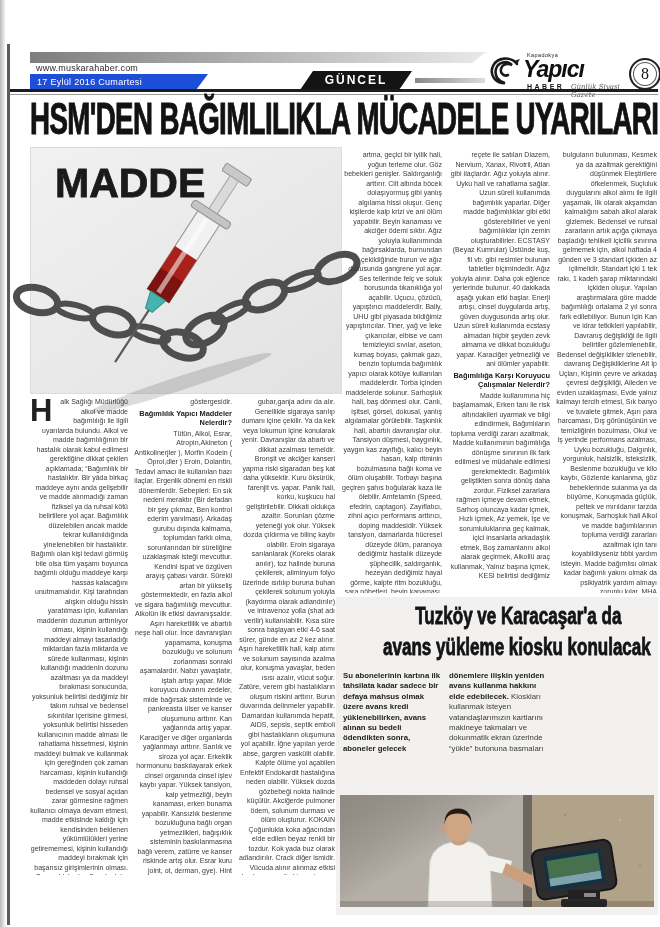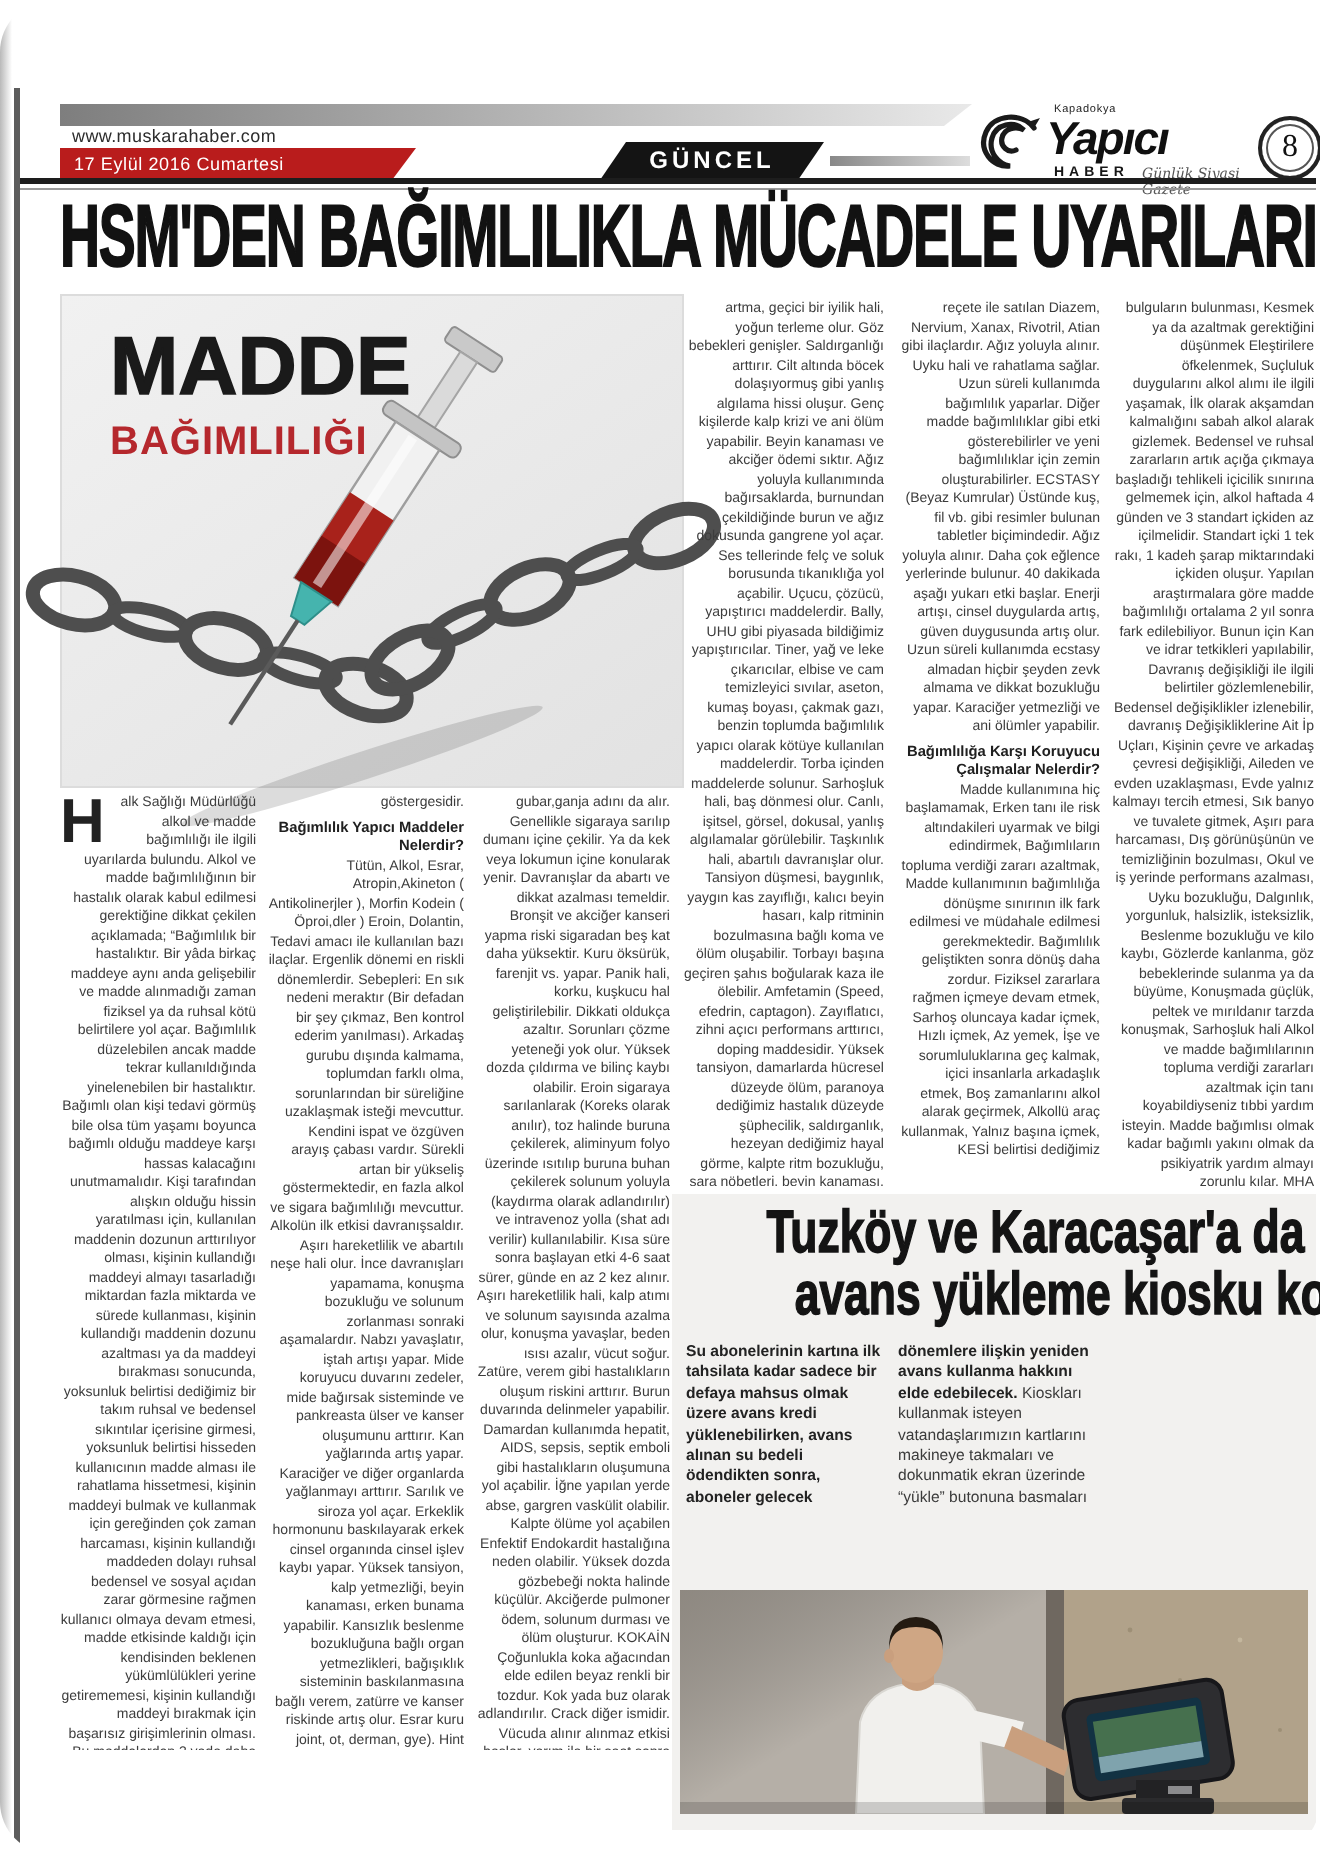--- a/index.html
+++ b/index.html
@@ -1,28 +1,28 @@
 <!DOCTYPE html>
 <html><head>
 <meta charset="utf-8">
 <style>
   html,body{margin:0;padding:0;background:#ffffff;}
   #page{position:relative;width:660px;height:927px;background:#ffffff;overflow:hidden;
-        font-family:"Liberation Sans",sans-serif;color:#3b3b3b;border-radius:26px;}
+        font-family:"Liberation Sans",sans-serif;color:#3b3b3b;}
   
   .edge-shade{position:absolute;left:0;top:0;width:6px;height:927px;
               background:linear-gradient(to right,#b9b9b9,#ffffff);}
   .edge-line{position:absolute;left:7px;top:44px;width:3px;height:881px;background:#3f3f3f;opacity:.85;}
 
   
   .grad-band{position:absolute;left:30px;top:52px;width:456px;height:11px;
              background:linear-gradient(to right,#7e7e7e,#e9e9e9);
              clip-path:polygon(0 0,100% 0,calc(100% - 14px) 100%,0 100%);}
   .site-url{position:absolute;left:36px;top:63px;font-size:9px;color:#2c2c2c;letter-spacing:.2px;}
-  .date-bar{position:absolute;left:30px;top:74px;width:178px;height:16px;background:#b91c1c;
+  .date-bar{position:absolute;left:30px;top:74px;width:178px;height:16px;background:#1d4ed8;
             clip-path:polygon(0 0,100% 0,calc(100% - 12px) 100%,0 100%);
             color:#fff;font-size:9px;line-height:16px;padding-left:7px;box-sizing:border-box;letter-spacing:.3px;}
   .guncel{position:absolute;left:300px;top:71px;width:112px;height:19px;background:#141414;
           clip-path:polygon(13px 0,100% 0,calc(100% - 13px) 100%,0 100%);
           color:#fff;font-weight:bold;font-size:12px;line-height:19px;text-align:center;letter-spacing:2px;}
   .guncel-tail{position:absolute;left:415px;top:78px;width:70px;height:5px;
                background:linear-gradient(to right,#888,#ddd);}
   .logo{position:absolute;left:487px;top:50px;width:140px;height:44px;}
   .logo-swirl{position:absolute;left:0;top:4px;width:36px;height:36px;}
   .logo-region{position:absolute;left:40px;top:2px;font-size:5.5px;color:#222;letter-spacing:.4px;}
@@ -58,22 +58,22 @@
   .col .blk{display:block;margin:2px 0 1px 0;font-size:7.4px;}
   #c-main-0{left:30px;top:397px;width:98px;height:478px;}
   #c-main-1{left:134px;top:397px;width:98px;height:478px;}
   #c-main-2{left:238px;top:397px;width:97px;height:478px;}
   #c-main-3{left:342px;top:150px;width:100px;height:443px;}
   #c-main-4{left:450px;top:150px;width:100px;height:443px;}
   #c-main-5{left:556px;top:150px;width:101px;height:443px;}
 
   
   .secondary{position:absolute;left:336px;top:597px;width:322px;height:318px;background:#f2f1ef;}
-  .sec-headline{position:absolute;left:0;top:4px;width:100%;text-align:left;color:#141414;
-                font-size:30px;line-height:31px;font-weight:bold;}
+  .sec-headline{position:absolute;left:0;top:4px;width:100%;text-align:right;color:#141414;
+                font-size:23px;line-height:31px;font-weight:bold;}
   .sec-headline span{display:inline-block;transform:scaleX(.74);transform-origin:50% 50%;
                      white-space:nowrap;-webkit-text-stroke:.8px #141414;}
   .sec-col{position:absolute;top:74px;height:100px;font-size:7.8px;line-height:10.4px;overflow:hidden;}
   #c-sec-0{left:7px;width:99px;font-weight:bold;color:#222;}
   #c-sec-1{left:113px;width:100px;}
   #c-sec-2{left:220px;width:99px;}
   .sec-col .seg-b{font-weight:bold;color:#222;}
   .photo{position:absolute;left:4px;top:198px;width:314px;height:112px;background:#aca69e;overflow:hidden;}
 </style>
 </head>
@@ -129,21 +129,20 @@
         <rect x="-22" y="42" width="44" height="8" rx="3" fill="#c4c4c4" stroke="#8f8f8f" stroke-width="1"></rect>
         <rect x="-13" y="50" width="26" height="93" fill="#f1f1f1" stroke="#9e9e9e" stroke-width="1.2"></rect>
         <rect x="-13" y="92" width="26" height="51" fill="#a8221b"></rect>
         <rect x="-13" y="118" width="26" height="25" fill="#7c130e"></rect>
         <rect x="-4" y="52" width="5" height="88" fill="rgba(255,255,255,.55)"></rect>
         <path d="M-9,143 L9,143 L4,160 L-4,160 Z" fill="#45b4ae" stroke="#2e8f8a" stroke-width="1"></path>
         <line x1="0" y1="160" x2="0" y2="222" stroke="#5a5a5a" stroke-width="2.2"></line>
       </g>
     </svg>
     <div class="feat-t1">MADDE</div>
-    <div class="feat-t2" id="feat-red" style="color: rgb(181, 40, 45);">BAĞIMLILIĞI</div>
   </div>
 
   <div class="col" id="c-main-0"><span class="dropcap">H</span><span class="seg">alk Sağlığı Müdürlüğü alkol ve madde bağımlılığı ile ilgili uyarılarda bulundu. Alkol ve madde bağımlılığının bir hastalık olarak kabul edilmesi gerektiğine dikkat çekilen açıklamada; “Bağımlılık bir hastalıktır. Bir yâda birkaç maddeye aynı anda gelişebilir ve madde alınmadığı zaman fiziksel ya da ruhsal kötü belirtilere yol açar. Bağımlılık düzelebilen ancak madde tekrar kullanıldığında yinelenebilen bir hastalıktır. Bağımlı olan kişi tedavi görmüş bile olsa tüm yaşamı boyunca bağımlı olduğu maddeye karşı hassas kalacağını unutmamalıdır. Kişi tarafından alışkın olduğu hissin yaratılması için, kullanılan maddenin dozunun arttırılıyor olması, kişinin kullandığı maddeyi almayı tasarladığı miktardan fazla miktarda ve sürede kullanması, kişinin kullandığı maddenin dozunu azaltması ya da maddeyi bırakması sonucunda, yoksunluk belirtisi dediğimiz bir takım ruhsal ve bedensel sıkıntılar içerisine girmesi, yoksunluk belirtisi hisseden kullanıcının madde alması ile rahatlama hissetmesi, kişinin maddeyi bulmak ve kullanmak için gereğinden çok zaman harcaması, kişinin kullandığı maddeden dolayı ruhsal bedensel ve sosyal açıdan zarar görmesine rağmen kullanıcı olmaya devam etmesi, madde etkisinde kaldığı için kendisinden beklenen yükümlülükleri yerine getirememesi, kişinin kullandığı maddeyi bırakmak için başarısız girişimlerinin olması. Bu maddelerden 3 yada daha fazlasının bulunması kişinin madde bağımlısı olduğunun </span></div>
   <div class="col" id="c-main-1"><span class="seg">göstergesidir. </span><span class="seg-b blk">Bağımlılık Yapıcı Maddeler Nelerdir? </span><span class="seg">Tütün, Alkol, Esrar, Atropin,Akineton ( Antikolinerjler ), Morfin Kodein ( Öproi,dler ) Eroin, Dolantin, Tedavi amacı ile kullanılan bazı ilaçlar. Ergenlik dönemi en riskli dönemlerdir. Sebepleri: En sık nedeni meraktır (Bir defadan bir şey çıkmaz, Ben kontrol ederim yanılması). Arkadaş gurubu dışında kalmama, toplumdan farklı olma, sorunlarından bir süreliğine uzaklaşmak isteği mevcuttur. Kendini ispat ve özgüven arayış çabası vardır. Sürekli artan bir yükseliş göstermektedir, en fazla alkol ve sigara bağımlılığı mevcuttur. Alkolün ilk etkisi davranışsaldır. Aşırı hareketlilik ve abartılı neşe hali olur. İnce davranışları yapamama, konuşma bozukluğu ve solunum zorlanması sonraki aşamalardır. Nabzı yavaşlatır, iştah artışı yapar. Mide koruyucu duvarını zedeler, mide bağırsak sisteminde ve pankreasta ülser ve kanser oluşumunu arttırır. Kan yağlarında artış yapar. Karaciğer ve diğer organlarda yağlanmayı arttırır. Sarılık ve siroza yol açar. Erkeklik hormonunu baskılayarak erkek cinsel organında cinsel işlev kaybı yapar. Yüksek tansiyon, kalp yetmezliği, beyin kanaması, erken bunama yapabilir. Kansızlık beslenme bozukluğuna bağlı organ yetmezlikleri, bağışıklık sisteminin baskılanmasına bağlı verem, zatürre ve kanser riskinde artış olur. Esrar kuru joint, ot, derman, gye). Hint kenevirinden elde edilen uyuşturucu maddedir. İşleniş biçimine göre marijuana, </span></div>
   <div class="col" id="c-main-2"><span class="seg">gubar,ganja adını da alır. Genellikle sigaraya sarılıp dumanı içine çekilir. Ya da kek veya lokumun içine konularak yenir. Davranışlar da abartı ve dikkat azalması temeldir. Bronşit ve akciğer kanseri yapma riski sigaradan beş kat daha yüksektir. Kuru öksürük, farenjit vs. yapar. Panik hali, korku, kuşkucu hal geliştirilebilir. Dikkati oldukça azaltır. Sorunları çözme yeteneği yok olur. Yüksek dozda çıldırma ve bilinç kaybı olabilir. Eroin sigaraya sarılanlarak (Koreks olarak anılır), toz halinde buruna çekilerek, aliminyum folyo üzerinde ısıtılıp buruna buhan çekilerek solunum yoluyla (kaydırma olarak adlandırılır) ve intravenoz yolla (shat adı verilir) kullanılabilir. Kısa süre sonra başlayan etki 4-6 saat sürer, günde en az 2 kez alınır. Aşırı hareketlilik hali, kalp atımı ve solunum sayısında azalma olur, konuşma yavaşlar, beden ısısı azalır, vücut soğur. Zatüre, verem gibi hastalıkların oluşum riskini arttırır. Burun duvarında delinmeler yapabilir. Damardan kullanımda hepatit, AIDS, sepsis, septik emboli gibi hastalıkların oluşumuna yol açabilir. İğne yapılan yerde abse, gargren vaskülit olabilir. Kalpte ölüme yol açabilen Enfektif Endokardit hastalığına neden olabilir. Yüksek dozda gözbebeği nokta halinde küçülür. Akciğerde pulmoner ödem, solunum durması ve ölüm oluşturur. KOKAİN Çoğunlukla koka ağacından elde edilen beyaz renkli bir tozdur. Kok yada buz olarak adlandırılır. Crack diğer ismidir. Vücuda alınır alınmaz etkisi başlar, yarım ila bir saat sonra kaybolur. Cinsel dürtülerde ve haz duygusunda </span></div>
   <div class="col" id="c-main-3"><span class="seg">artma, geçici bir iyilik hali, yoğun terleme olur. Göz bebekleri genişler. Saldırganlığı arttırır. Cilt altında böcek dolaşıyormuş gibi yanlış algılama hissi oluşur. Genç kişilerde kalp krizi ve ani ölüm yapabilir. Beyin kanaması ve akciğer ödemi sıktır. Ağız yoluyla kullanımında bağırsaklarda, burnundan çekildiğinde burun ve ağız dokusunda gangrene yol açar. Ses tellerinde felç ve soluk borusunda tıkanıklığa yol açabilir. Uçucu, çözücü, yapıştırıcı maddelerdir. Bally, UHU gibi piyasada bildiğimiz yapıştırıcılar. Tiner, yağ ve leke çıkarıcılar, elbise ve cam temizleyici sıvılar, aseton, kumaş boyası, çakmak gazı, benzin toplumda bağımlılık yapıcı olarak kötüye kullanılan maddelerdir. Torba içinden maddelerde solunur. Sarhoşluk hali, baş dönmesi olur. Canlı, işitsel, görsel, dokusal, yanlış algılamalar görülebilir. Taşkınlık hali, abartılı davranışlar olur. Tansiyon düşmesi, baygınlık, yaygın kas zayıflığı, kalıcı beyin hasarı, kalp ritminin bozulmasına bağlı koma ve ölüm oluşabilir. Torbayı başına geçiren şahıs boğularak kaza ile ölebilir. Amfetamin (Speed, efedrin, captagon). Zayıflatıcı, zihni açıcı performans arttırıcı, doping maddesidir. Yüksek tansiyon, damarlarda hücresel düzeyde ölüm, paranoya dediğimiz hastalık düzeyde şüphecilik, saldırganlık, hezeyan dediğimiz hayal görme, kalpte ritm bozukluğu, sara nöbetleri, beyin kanaması, koma ve ölüm oluşabilir. Yeşil </span></div>
   <div class="col" id="c-main-4"><span class="seg">reçete ile satılan Diazem, Nervium, Xanax, Rivotril, Atian gibi ilaçlardır. Ağız yoluyla alınır. Uyku hali ve rahatlama sağlar. Uzun süreli kullanımda bağımlılık yaparlar. Diğer madde bağımlılıklar gibi etki gösterebilirler ve yeni bağımlılıklar için zemin oluşturabilirler. ECSTASY (Beyaz Kumrular) Üstünde kuş, fil vb. gibi resimler bulunan tabletler biçimindedir. Ağız yoluyla alınır. Daha çok eğlence yerlerinde bulunur. 40 dakikada aşağı yukarı etki başlar. Enerji artışı, cinsel duygularda artış, güven duygusunda artış olur. Uzun süreli kullanımda ecstasy almadan hiçbir şeyden zevk almama ve dikkat bozukluğu yapar. Karaciğer yetmezliği ve ani ölümler yapabilir. </span><span class="seg-b blk">Bağımlılığa Karşı Koruyucu Çalışmalar Nelerdir? </span><span class="seg">Madde kullanımına hiç başlamamak, Erken tanı ile risk altındakileri uyarmak ve bilgi edindirmek, Bağımlıların topluma verdiği zararı azaltmak, Madde kullanımının bağımlılığa dönüşme sınırının ilk fark edilmesi ve müdahale edilmesi gerekmektedir. Bağımlılık geliştikten sonra dönüş daha zordur. Fiziksel zararlara rağmen içmeye devam etmek, Sarhoş oluncaya kadar içmek, Hızlı içmek, Az yemek, İşe ve sorumluluklarına geç kalmak, içici insanlarla arkadaşlık etmek, Boş zamanlarını alkol alarak geçirmek, Alkollü araç kullanmak, Yalnız başına içmek, KESİ belirtisi dediğimiz </span></div>
   <div class="col" id="c-main-5"><span class="seg">bulguların bulunması, Kesmek ya da azaltmak gerektiğini düşünmek Eleştirilere öfkelenmek, Suçluluk duygularını alkol alımı ile ilgili yaşamak, İlk olarak akşamdan kalmalığını sabah alkol alarak gizlemek. Bedensel ve ruhsal zararların artık açığa çıkmaya başladığı tehlikeli içicilik sınırına gelmemek için, alkol haftada 4 günden ve 3 standart içkiden az içilmelidir. Standart içki 1 tek rakı, 1 kadeh şarap miktarındaki içkiden oluşur. Yapılan araştırmalara göre madde bağımlılığı ortalama 2 yıl sonra fark edilebiliyor. Bunun için Kan ve idrar tetkikleri yapılabilir, Davranış değişikliği ile ilgili belirtiler gözlemlenebilir, Bedensel değişiklikler izlenebilir, davranış Değişikliklerine Ait İp Uçları, Kişinin çevre ve arkadaş çevresi değişikliği, Aileden ve evden uzaklaşması, Evde yalnız kalmayı tercih etmesi, Sık banyo ve tuvalete gitmek, Aşırı para harcaması, Dış görünüşünün ve temizliğinin bozulması, Okul ve iş yerinde performans azalması, Uyku bozukluğu, Dalgınlık, yorgunluk, halsizlik, isteksizlik, Beslenme bozukluğu ve kilo kaybı, Gözlerde kanlanma, göz bebeklerinde sulanma ya da büyüme, Konuşmada güçlük, peltek ve mırıldanır tarzda konuşmak, Sarhoşluk hali Alkol ve madde bağımlılarının topluma verdiği zararları azaltmak için tanı koyabildiyseniz tıbbi yardım isteyin. Madde bağımlısı olmak kadar bağımlı yakını olmak da psikiyatrik yardım almayı zorunlu kılar. MHA </span></div>
 
   <div class="secondary">

